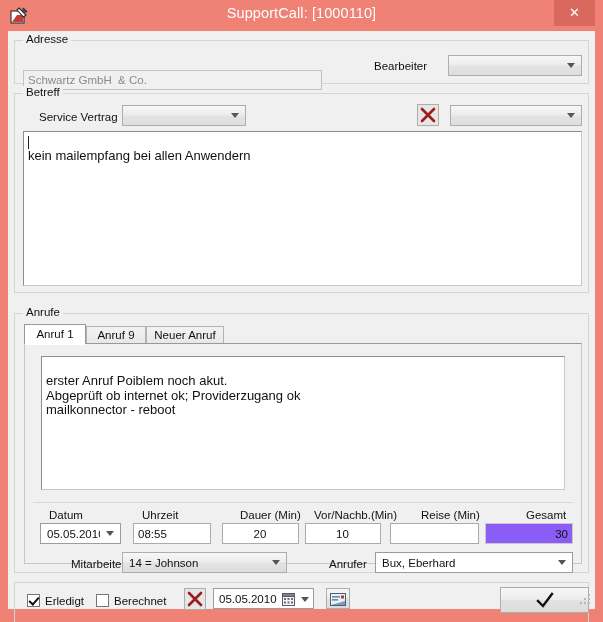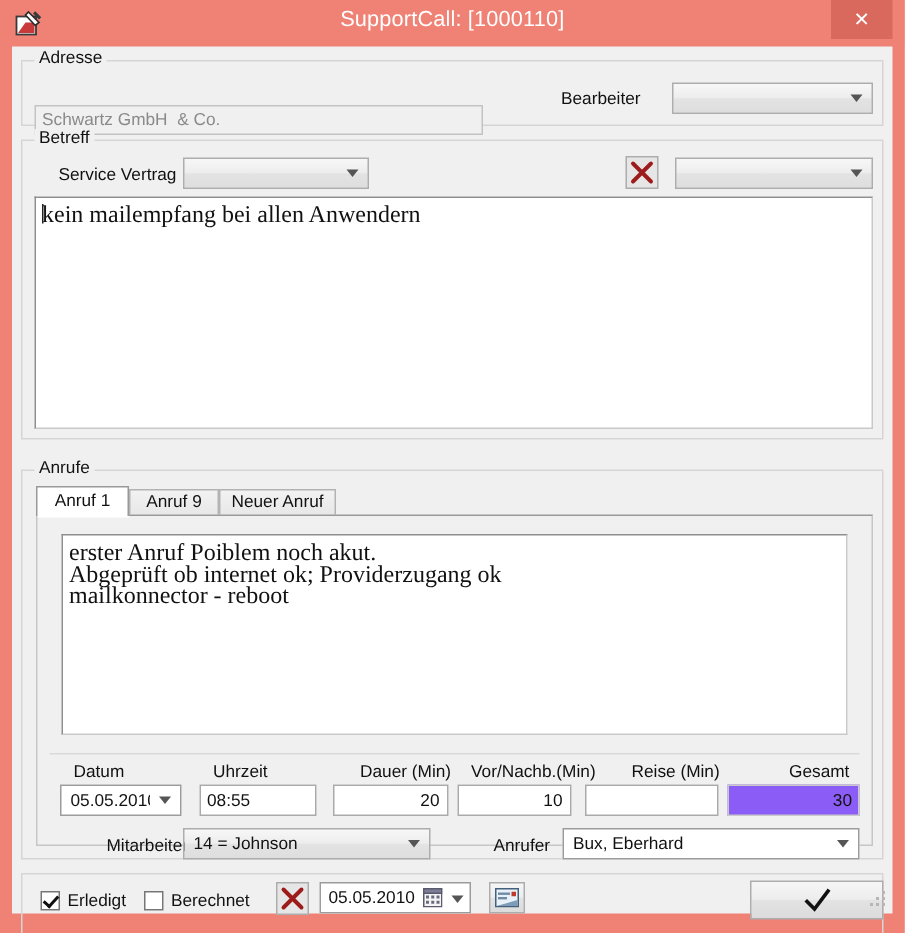--- a/index.html
+++ b/index.html
@@ -86,36 +86,36 @@
     padding: 1px 4px;
     line-height: 18px;
     outline: none;
   }
   .txt.ro {
     background: #f0f0f0;
     color: #8a8a8a;
     border: 1px solid #c3c3c3;
     margin-top: 15px;
   }
-  .txt.num { text-align: right; padding-right: 5px; }
+  .txt.num { text-align: center; padding-right: 5px; }
   .txt.total {
     background: #8b5cf6; color: #111;
     border: 1px solid #c9c9c9; text-align: right;
   }
   .area {
     position: absolute;
     box-sizing: border-box;
     border: 1px solid #8e8e8e;
     border-right-color: #c9c9c9;
     border-bottom-color: #c9c9c9;
     background: #ffffff;
-    font-family: Liberation Serif, serif;
-    font-size: 16px;
-    color: #111;
-    padding: 5px 3px 3px 4px;
+    font-family: Liberation Sans, sans-serif;
+    font-size: 13px;
+    color: #111;
+    padding: 17px 3px 3px 4px;
     line-height: 14.5px;
     white-space: pre-wrap;
     overflow: hidden;
     resize: none;
   }
   .combo {
     position: absolute;
     box-sizing: border-box;
     border: 1px solid #adadad;
     background: linear-gradient(to bottom, #f7f7f7 0%, #ededed 48%, #e3e3e3 52%, #dedede 100%);

